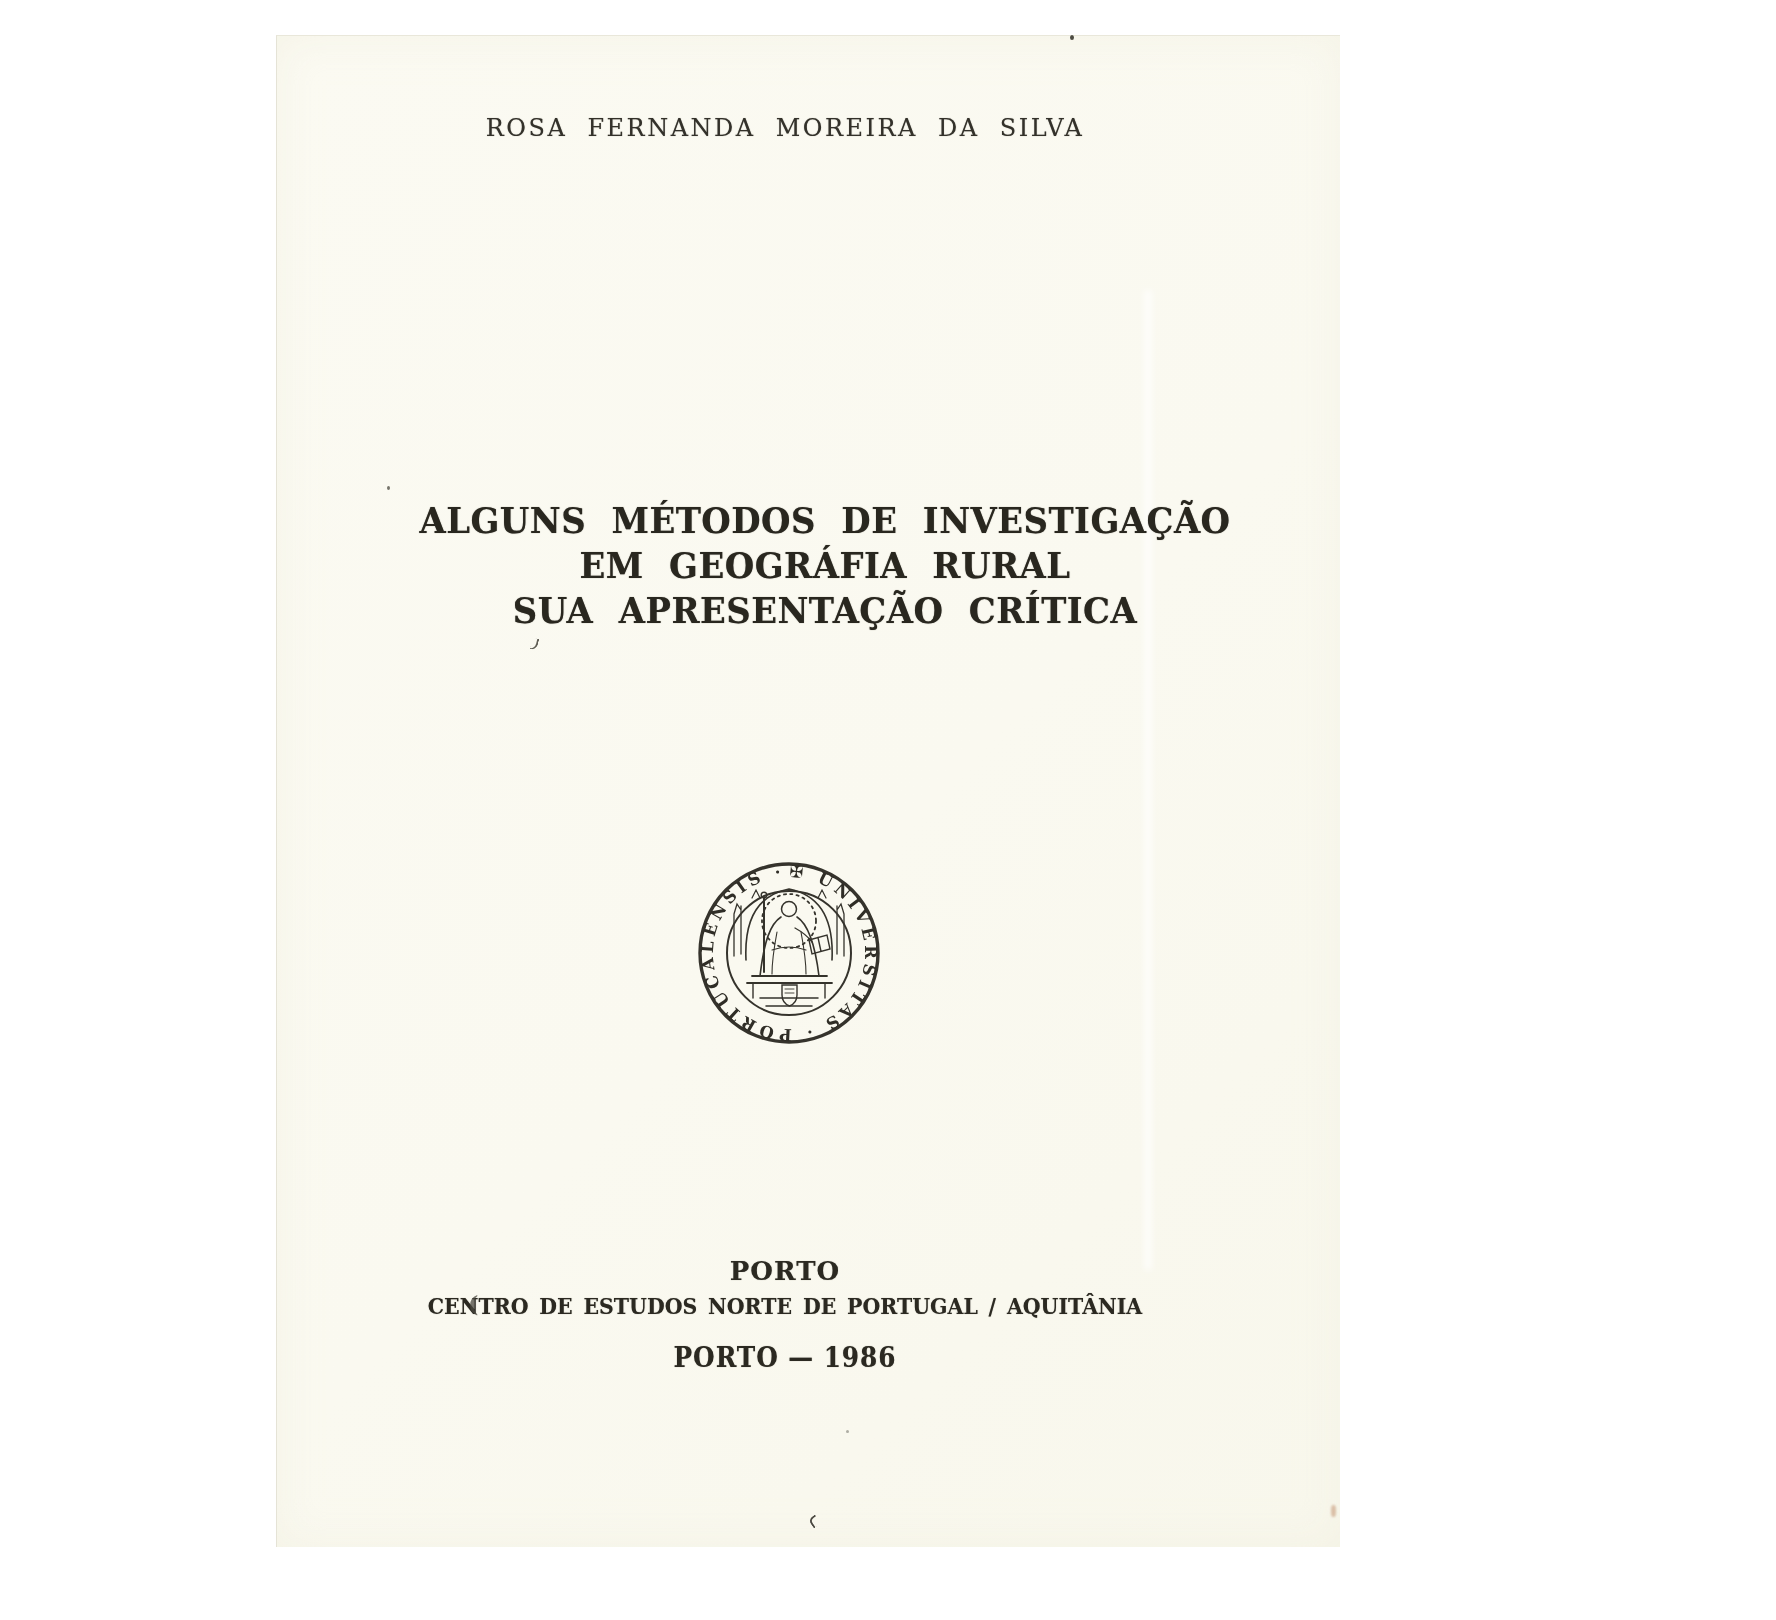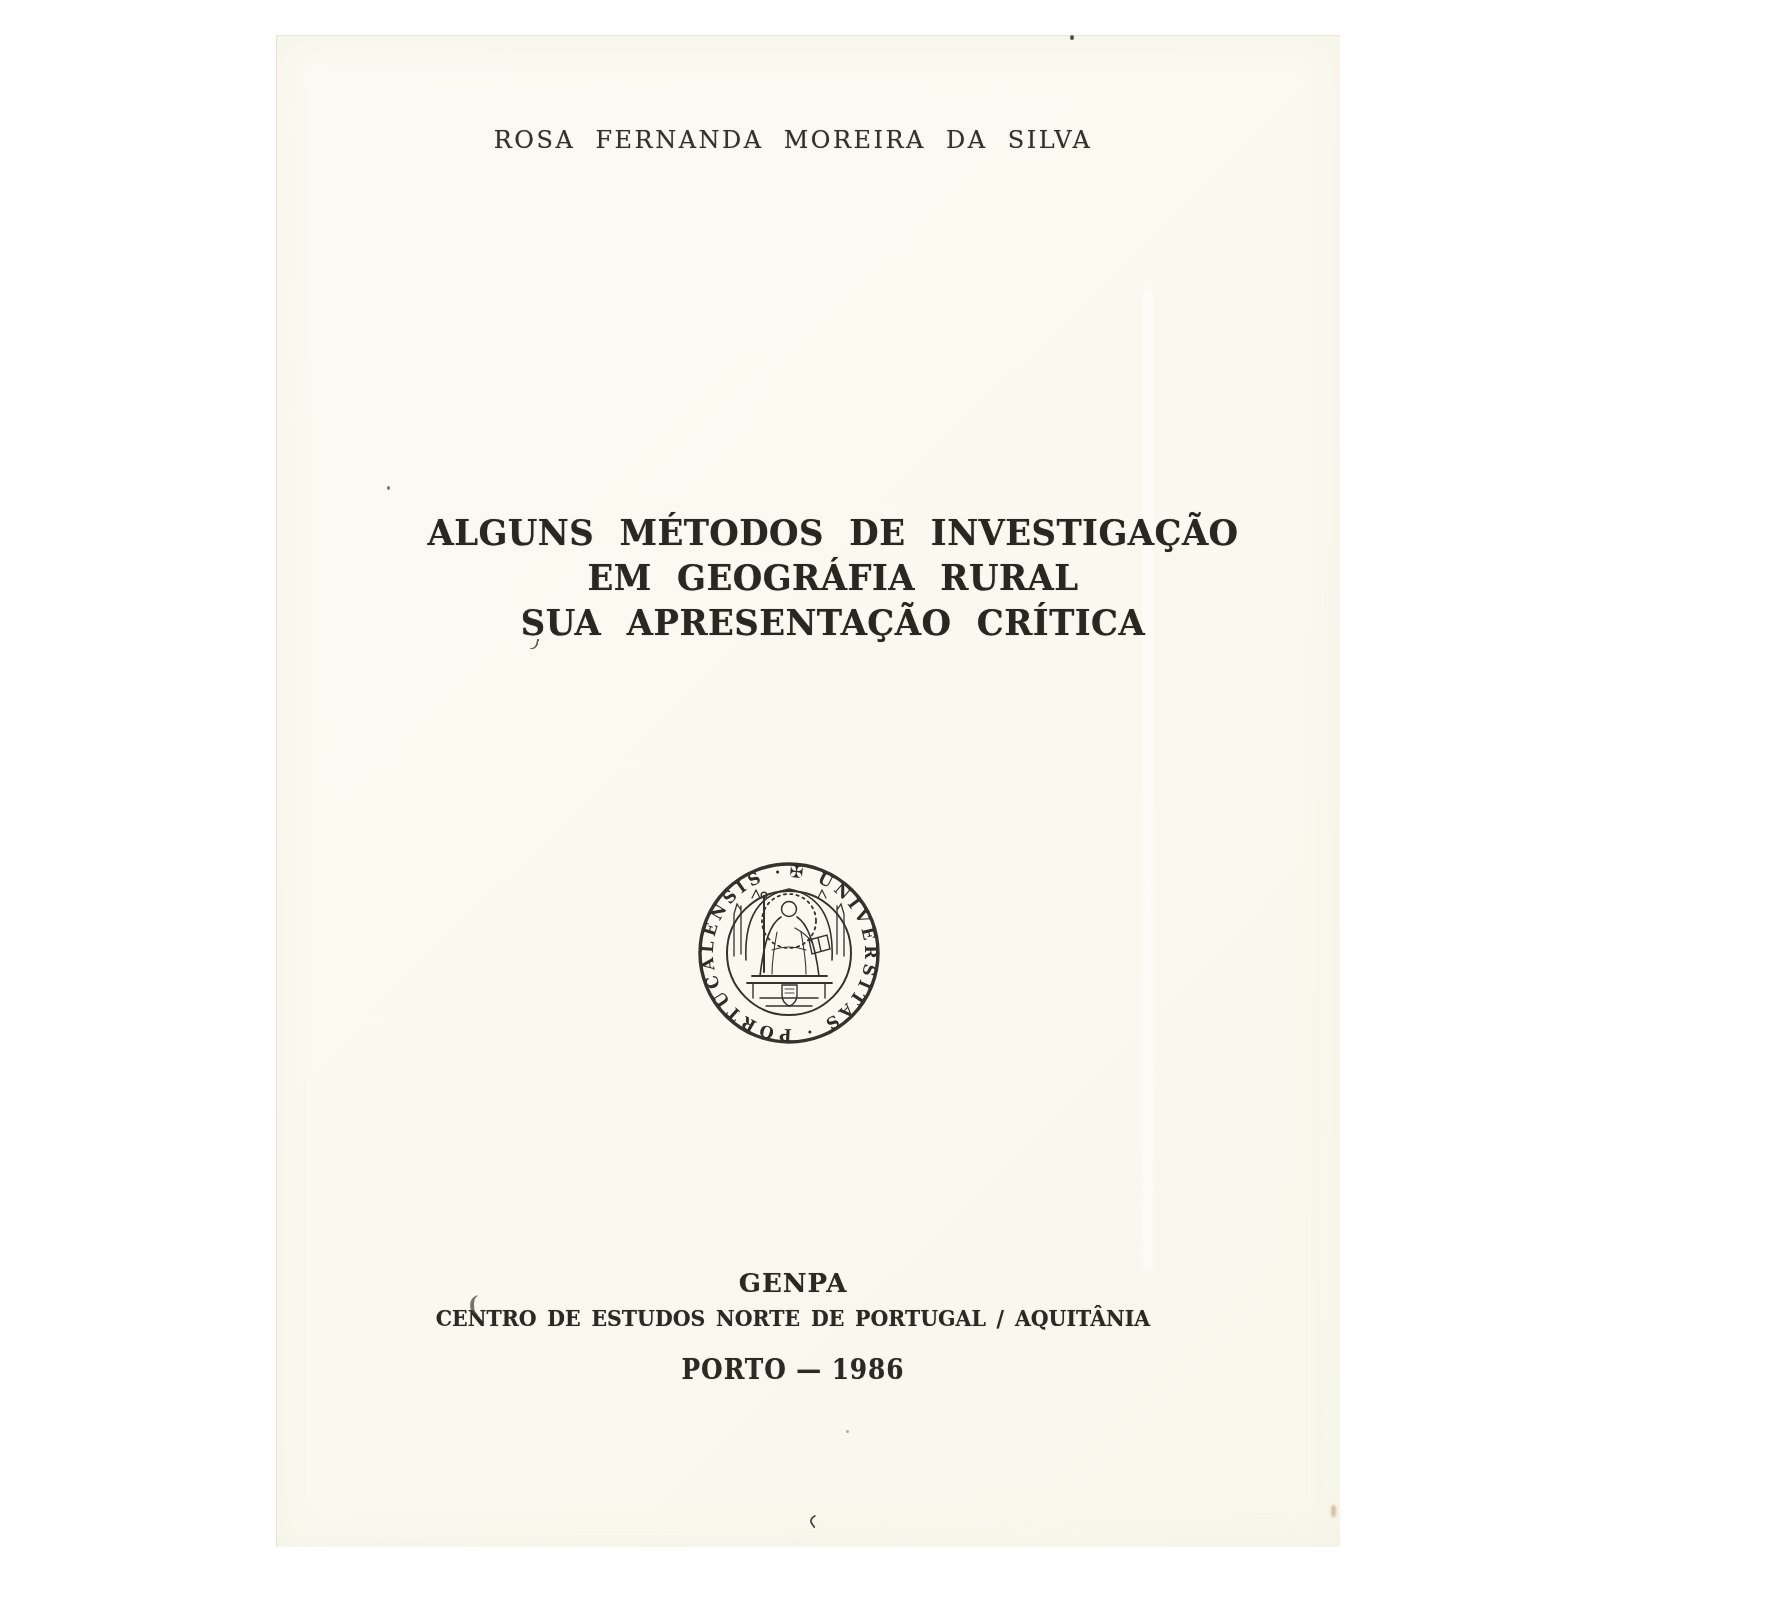--- a/index.html
+++ b/index.html
@@ -12,22 +12,22 @@
     color:#2e2c26;
   }
   .cover{
     position:absolute;left:276px;top:35px;width:1063px;height:1511px;
     background:linear-gradient(135deg,#fbfaf2 0%,#faf9f0 55%,#f8f7ec 100%);
     border-top:1px solid #e9e7da;
     border-left:1px solid #e5e3d6;
     box-shadow:inset 0 0 40px rgba(240,238,222,0.55);
   }
   .content{
-    position:absolute;left:276px;top:16px;width:1018px;height:1254px;
-    text-align:center;pointer-events:none;margin-left:8px;
+    position:absolute;left:276px;top:4px;width:1018px;height:1254px;
+    text-align:center;pointer-events:none;
   }
   .txt{position:absolute;left:0;width:100%;white-space:nowrap;
        text-shadow:0 0 1px rgba(46,44,38,0.45);}
   .author{
     top:109px;font-size:24px;line-height:30px;
     letter-spacing:2.5px;word-spacing:10px;color:#33312a;
   }
   .title-block{position:absolute;left:0;top:494px;width:100%;padding-left:40px;}
   .title-line{
     font-size:36px;font-weight:bold;line-height:45px;white-space:nowrap;
@@ -72,21 +72,21 @@
   <div class="content">
 
     <div class="txt author">ROSA FERNANDA MOREIRA DA SILVA</div>
 
     <div class="title-block">
       <div class="title-line">ALGUNS MÉTODOS DE INVESTIGAÇÃO</div>
       <div class="title-line">EM GEOGRÁFIA RURAL</div>
       <div class="title-line">SUA APRESENTAÇÃO CRÍTICA</div>
     </div>
 
-    <div class="txt genpa">GENPA</div>
+    <div class="txt genpa">PORTO</div>
 
     <div class="txt institute">CENTRO DE ESTUDOS NORTE DE PORTUGAL / AQUITÂNIA</div>
 
     <div class="txt place-year">PORTO — 1986</div>
   </div>
 
   <svg class="seal" viewBox="0 0 190 190" aria-hidden="true">
     <g stroke="#35332c" fill="none">
       <circle cx="95" cy="95" r="89" stroke-width="3.4"></circle>
       <circle cx="95" cy="95" r="62" stroke-width="2"></circle>

